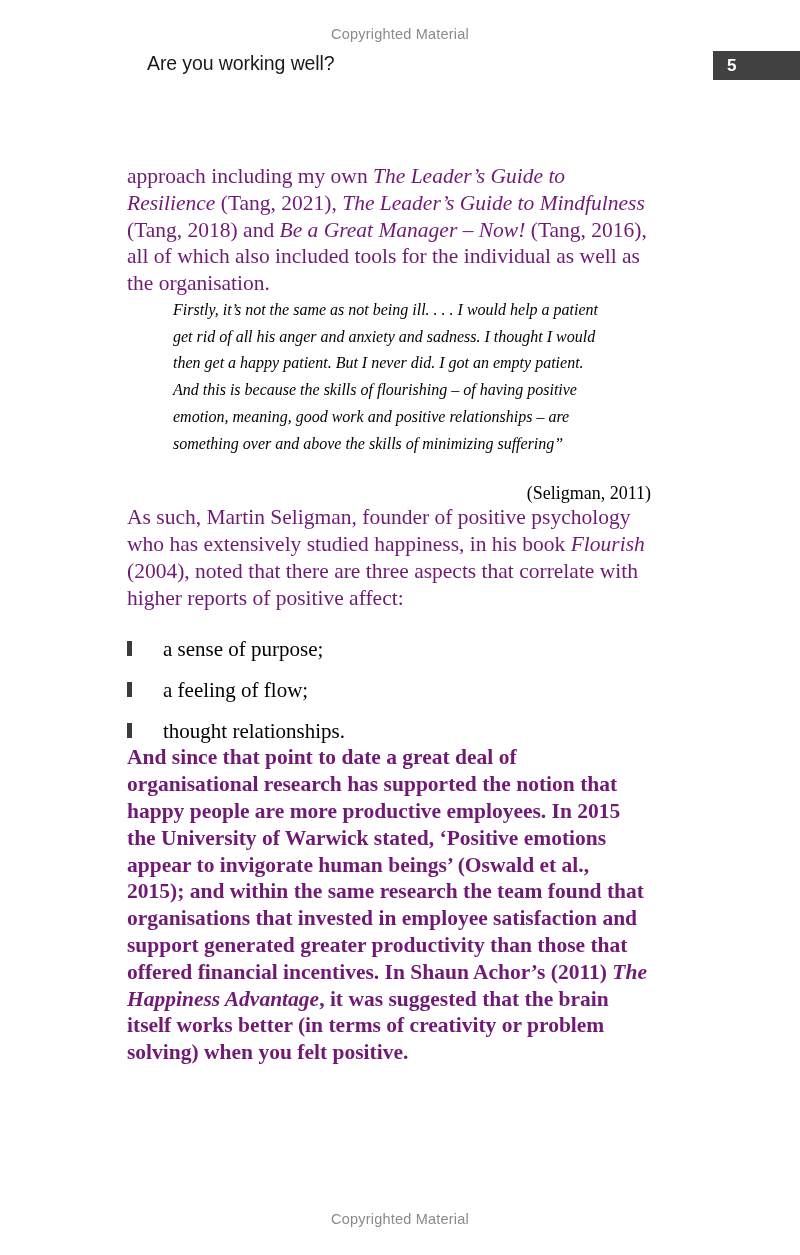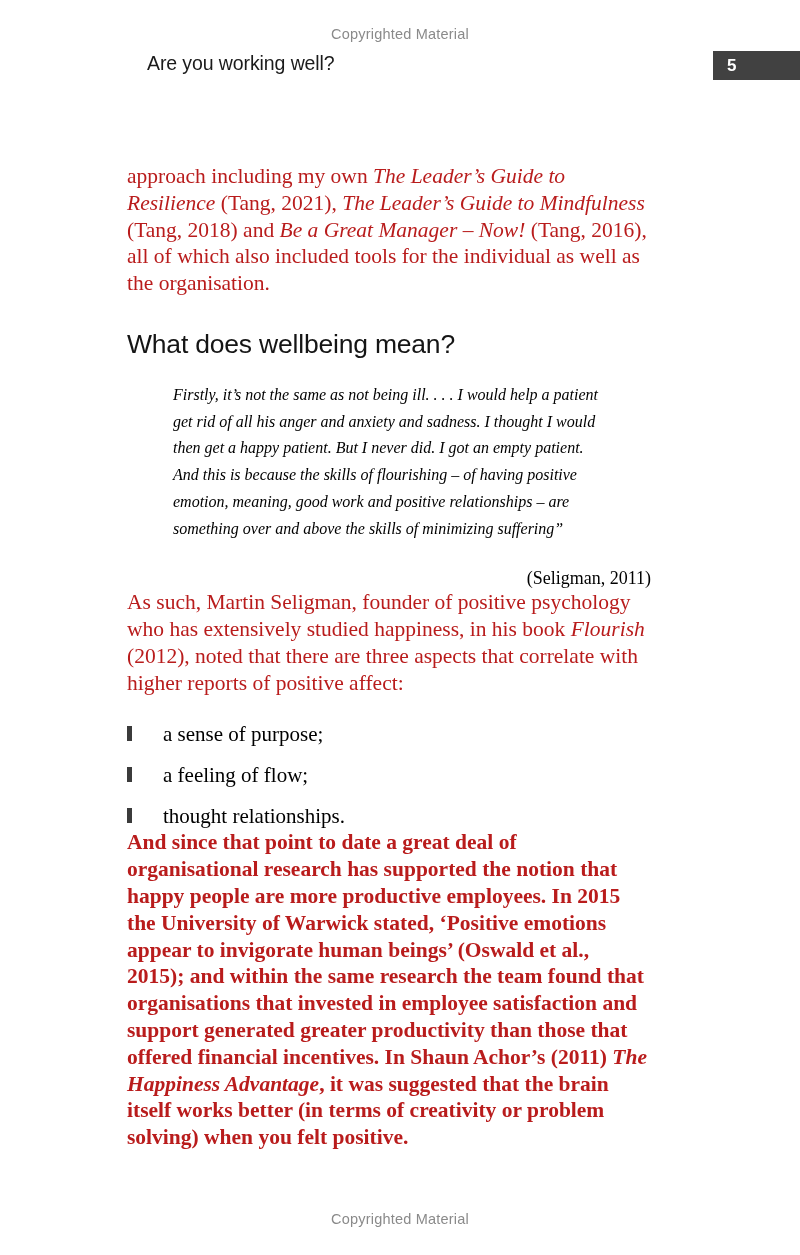--- a/index.html
+++ b/index.html
@@ -72,21 +72,21 @@
     top: 163px;
     left: 127px;
     width: 524px;
   }
 
   p.body {
     margin: 0;
     font-family: "Liberation Serif", serif;
     font-size: 21.5px;
     line-height: 26.8px;
-    color: #b91c1c;
+    color: #701a75;
     text-align: left;
   }
 
   .para-intro { margin-bottom: 0; }
 
   h2.section-heading {
     margin: 32px 0 22px 0;
     font-family: "Liberation Sans", sans-serif;
     font-size: 26.5px;
     font-weight: normal;
@@ -171,29 +171,28 @@
   <div class="running-head">Are you working well?</div>
 
   <div class="page-number-badge">
     <span class="num">5</span>
   </div>
 
   <div class="content">
 
     <p class="body para-intro"><span>approach including my own </span><i>The Leader’s Guide to Resilience</i><span> (Tang, 2021), </span><i>The Leader’s Guide to Mindfulness</i><span> (Tang, 2018) and </span><i>Be a Great Manager – Now!</i><span> (Tang, 2016), all of which also included tools for the individual as well as the organisation.</span></p>
 
-    <h2 class="section-heading">What does wellbeing mean?</h2>
 
     <div class="blockquote">
       <p>Firstly, it’s not the same as not being ill. . . . I would help a patient get rid of all his anger and anxiety and sadness. I thought I would then get a happy patient. But I never did. I got an empty patient. And this is because the skills of flourishing – of having positive emotion, meaning, good work and positive relationships – are something over and above the skills of minimizing suffering”</p>
     </div>
 
     <p class="quote-attrib">(Seligman, 2011)</p>
 
-    <p class="body para-after-quote"><span>As such, Martin Seligman, founder of positive psychology who has extensively studied happiness, in his book </span><i>Flourish</i><span> (2012), noted that there are three aspects that correlate with higher reports of positive affect:</span></p>
+    <p class="body para-after-quote"><span>As such, Martin Seligman, founder of positive psychology who has extensively studied happiness, in his book </span><i>Flourish</i><span> (2004), noted that there are three aspects that correlate with higher reports of positive affect:</span></p>
 
     <ul class="bullet-list">
       <li>
         <span class="bullet-mark"></span>
         <span>a sense of purpose;</span>
       </li>
       <li>
         <span class="bullet-mark"></span>
         <span>a feeling of flow;</span>
       </li>

